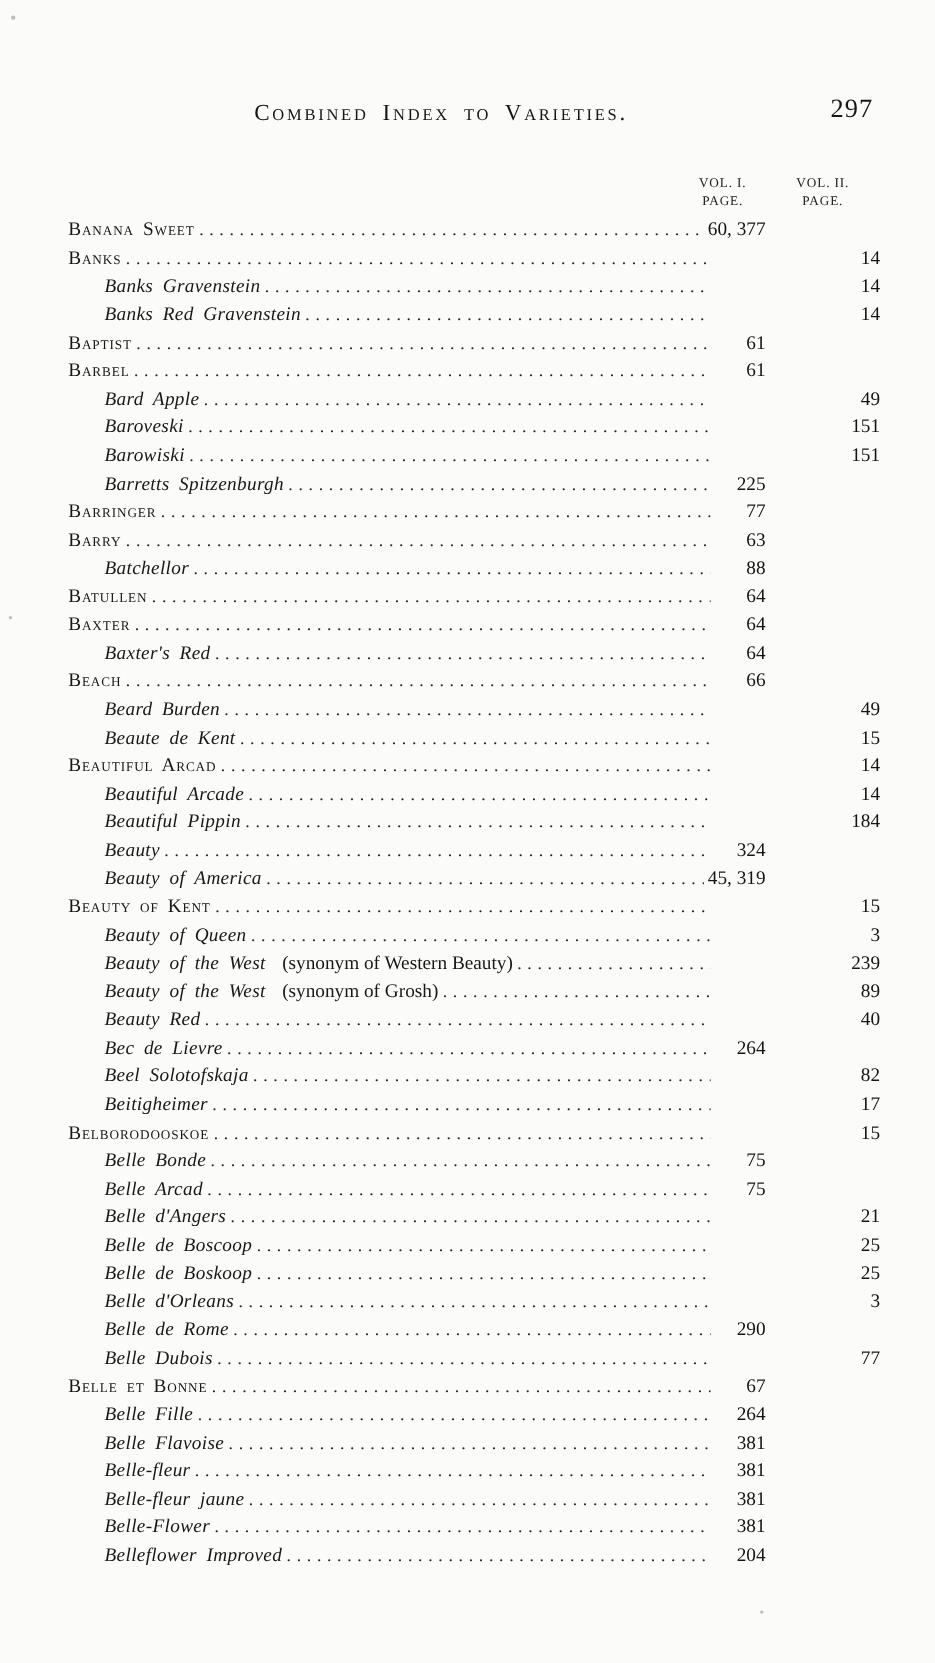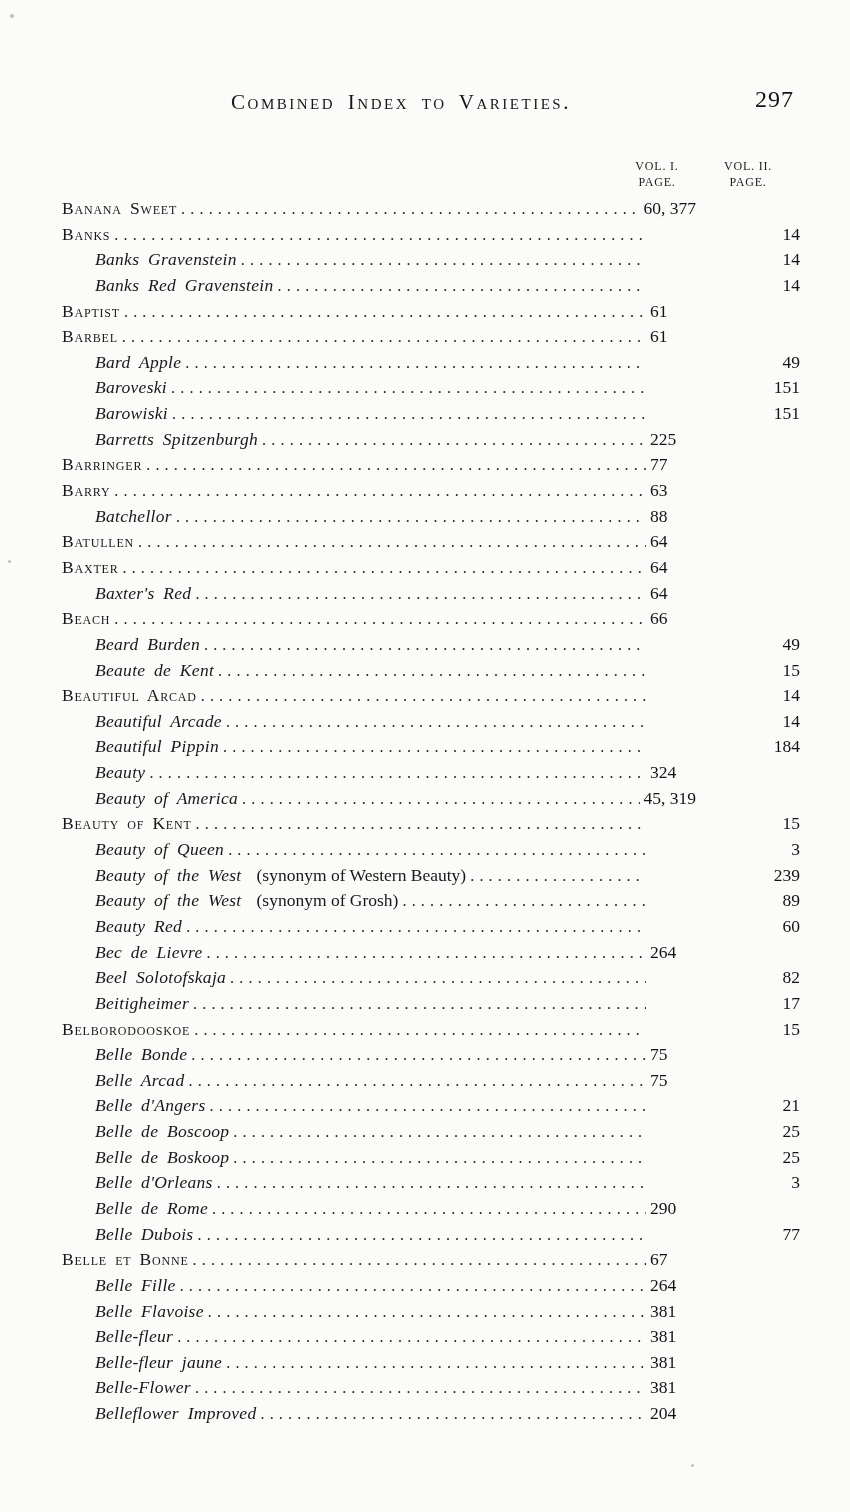--- a/index.html
+++ b/index.html
@@ -93,20 +93,21 @@
     white-space: nowrap;
     font-size: 16px;
     letter-spacing: 5.2px;
     color: #242424;
     margin-left: 4px;
     min-width: 0;
   }
   .v1 {
     flex: none;
     min-width: 46px;
+    text-align: right;
     padding-left: 4px;
     color: #141414;
   }
   .v2 {
     flex: none;
     width: 104px;
     text-align: right;
     color: #141414;
   }
   
@@ -357,21 +358,21 @@
     <span class="dots">........................................................................................................................</span>
     <span class="v1"></span>
     <span class="v2">89</span>
   </div>
 
   <div class="row">
     <span class="name sub">Beauty Red</span>
 
     <span class="dots">........................................................................................................................</span>
     <span class="v1"></span>
-    <span class="v2">60</span>
+    <span class="v2">40</span>
   </div>
 
   <div class="row">
     <span class="name sub">Bec de Lievre</span>
 
     <span class="dots">........................................................................................................................</span>
     <span class="v1">264</span>
     <span class="v2"></span>
   </div>
 

